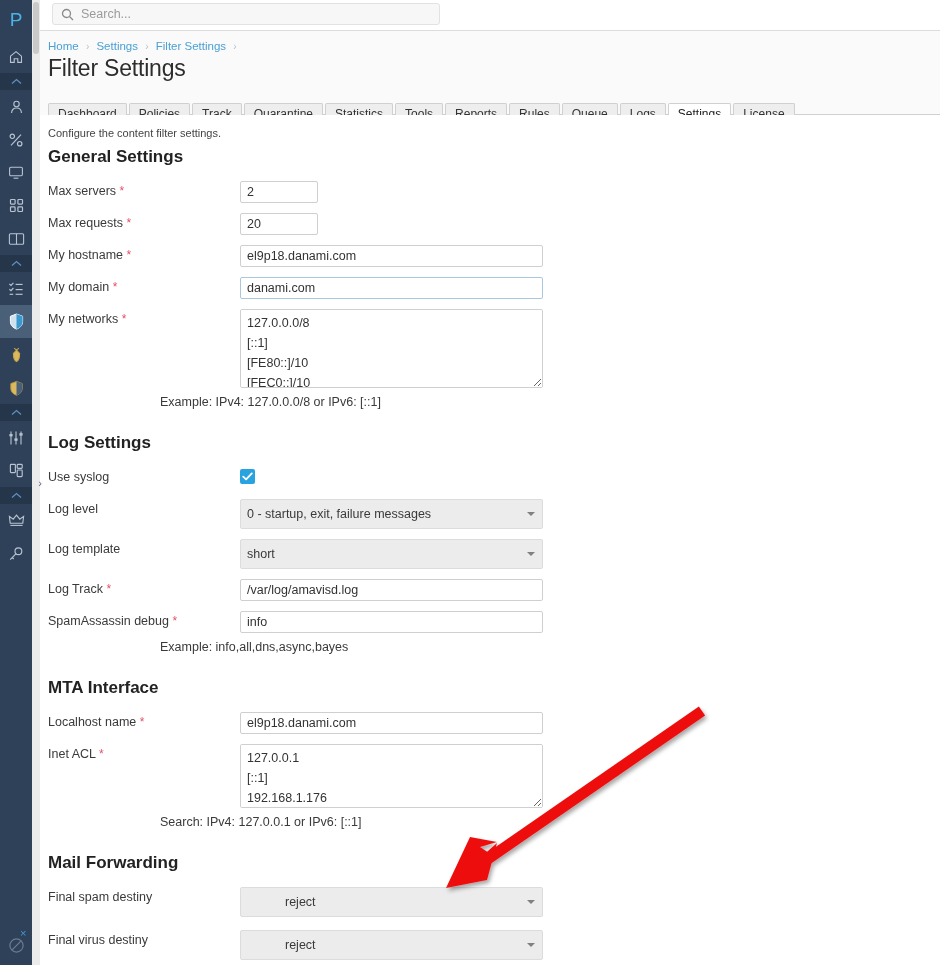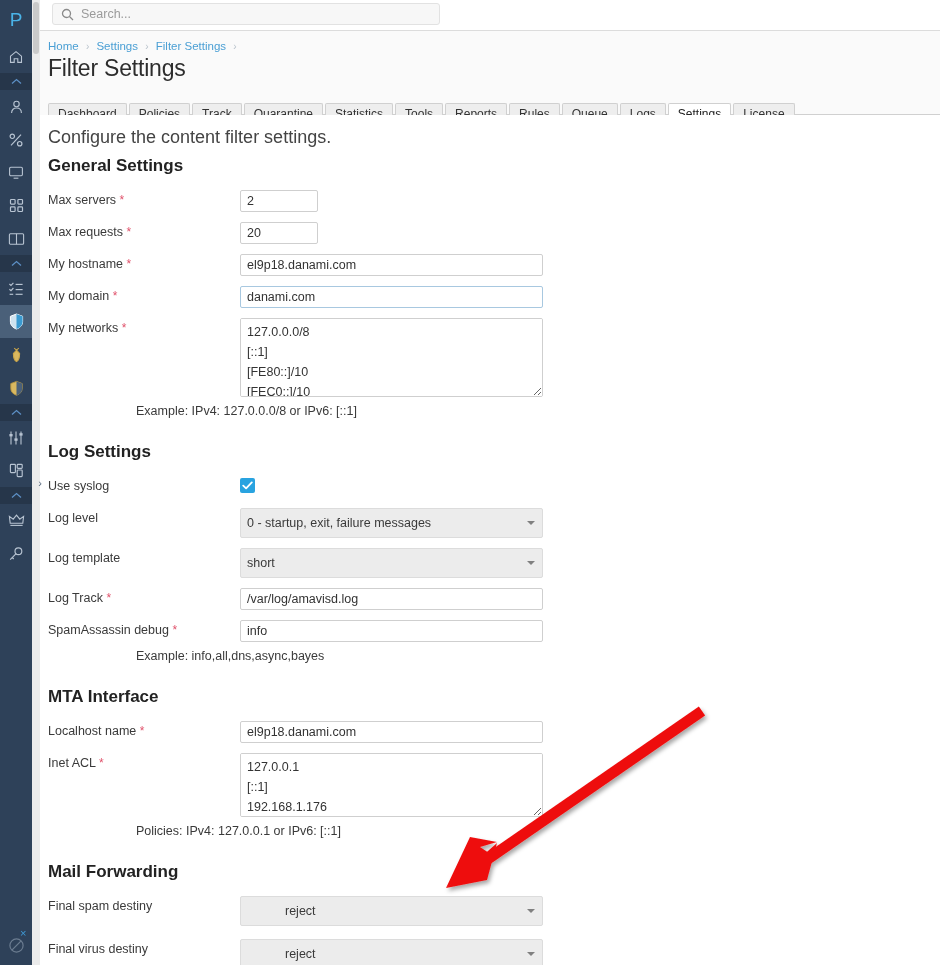--- a/index.html
+++ b/index.html
@@ -165,21 +165,21 @@
 
   
   #form-area {
     position: relative;
     background: #ffffff;
     margin: 0 0 0 0;
     padding: 10px 0 0 8px;
     min-height: 780px;
   }
   .intro {
-    font-size: 18px;
+    font-size: 11px;
     color: #444;
     margin: 2px 0 2px 0;
   }
   h2.section {
     font-size: 17px;
     font-weight: bold;
     color: #222;
     margin: 8px 0 14px 0;
   }
   h2.section.spaced { margin-top: 24px; }
@@ -224,21 +224,21 @@
     color: #333;
     resize: both;
     line-height: 20px;
     background: #fff;
     outline: none;
   }
   textarea.h5 { height: 79px; }
   textarea.h4 { height: 64px; }
 
   .hint {
-    margin: -3px 0 12px 88px;
+    margin: -3px 0 12px 112px;
     font-size: 12.5px;
     color: #3a3a3a;
   }
 
   
   .sel {
     width: 303px;
     height: 30px;
     background: #ececec;
     border: 1px solid #dcdcdc;
@@ -614,21 +614,21 @@
       <div class="row">
         <div class="lbl">
           <span>Inet ACL</span>
           <span class="req">*</span>
         </div>
         <textarea class="tta h4" style="">127.0.0.1
 [::1]
 192.168.1.176
 [fda3:18e:70c5:f783:20c:29ff:fe4c:68b2]</textarea>
       </div>
-      <div class="hint">Policies: IPv4: 127.0.0.1 or IPv6: [::1]</div>
+      <div class="hint">Search: IPv4: 127.0.0.1 or IPv6: [::1]</div>
 
       <h2 class="section spaced">Mail Forwarding</h2>
 
       <div class="row">
         <div class="lbl">Final spam destiny</div>
         <div class="sel mf">
           <span>reject</span>
           <span class="caret"></span>
         </div>
       </div>

